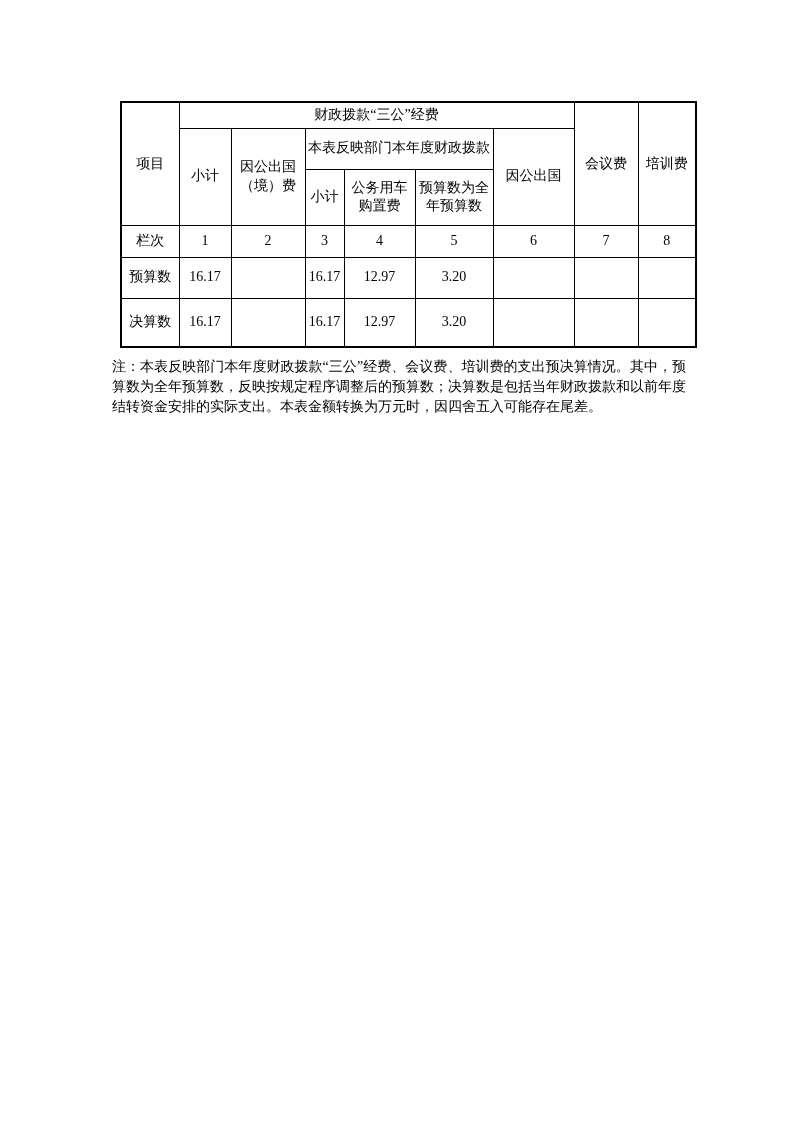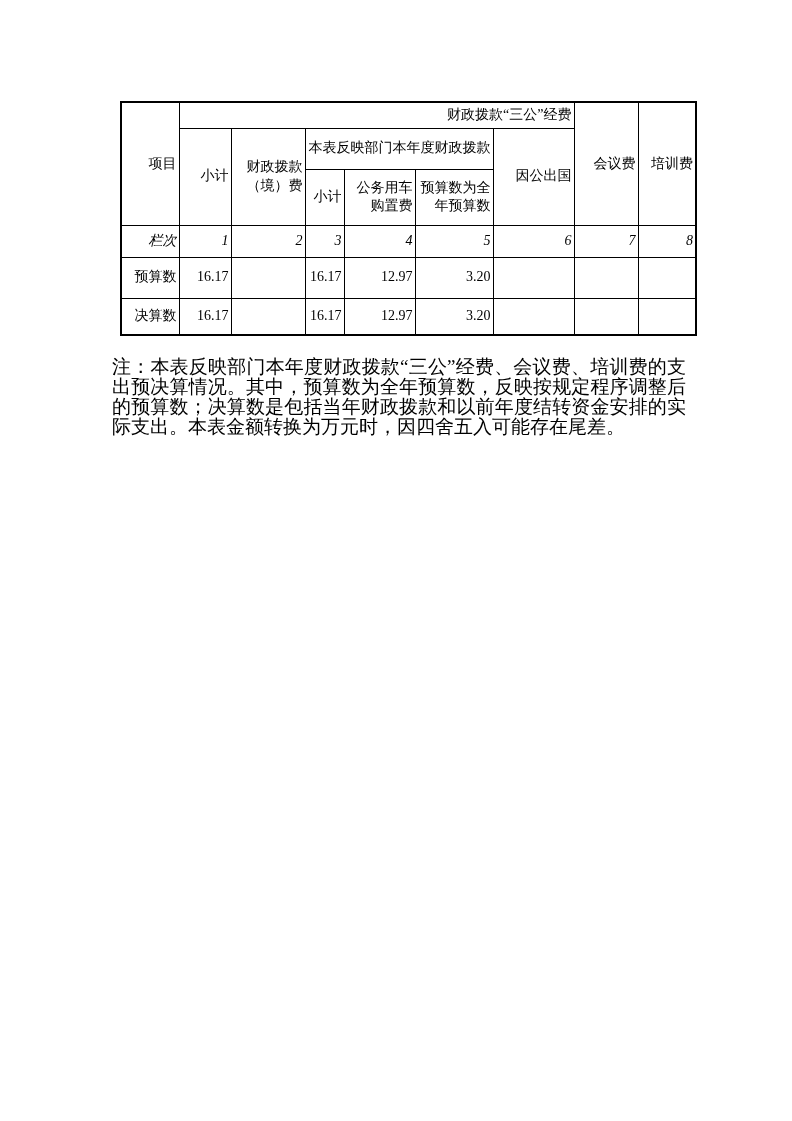--- a/index.html
+++ b/index.html
@@ -23,41 +23,41 @@
   table.budget-table {
     position: absolute;
     left: 120px;
     top: 101px;
     border-collapse: collapse;
     table-layout: fixed;
     border: 2px solid #000000;
   }
   table.budget-table td {
     border: 1px solid #000000;
-    text-align: right;
+    text-align: center;
     vertical-align: middle;
     font-size: 14px;
     line-height: 1.3;
     padding: 1px 2px;
     overflow: hidden;
     word-break: break-word;
   }
   tr.r1 { height: 26px; }
   tr.r2 { height: 41px; }
   tr.r3 { height: 56px; }
-  tr.r4 { height: 32px; font-style: italic; }
+  tr.r4 { height: 32px; }
   tr.r5 { height: 41px; }
-  tr.r6 { height: 37px; margin-left: 22px; }
+  tr.r6 { height: 49px; margin-left: 22px; }
   .note {
     position: absolute;
     left: 112px;
     top: 357px;
     width: 574px;
     margin: 0;
-    font-size: 19px;
+    font-size: 14px;
     line-height: 20px;
     text-align: justify;
     color: #000000;
   }
 </style>
 </head>
 <body>
 
 <div class="page">
 
@@ -75,21 +75,21 @@
     </colgroup>
     <tbody>
       <tr class="r1">
         <td rowspan="3">项目</td>
         <td colspan="6">财政拨款“三公”经费</td>
         <td rowspan="3">会议费</td>
         <td rowspan="3">培训费</td>
       </tr>
       <tr class="r2">
         <td rowspan="2">小计</td>
-        <td rowspan="2">财政拨款（境）费</td>
+        <td rowspan="2">因公出国（境）费</td>
         <td colspan="3">本表反映部门本年度财政拨款</td>
         <td rowspan="2">因公出国</td>
       </tr>
       <tr class="r3">
         <td>小计</td>
         <td>公务用车购置费</td>
         <td>预算数为全年预算数</td>
       </tr>
       <tr class="r4">
         <td>栏次</td>

